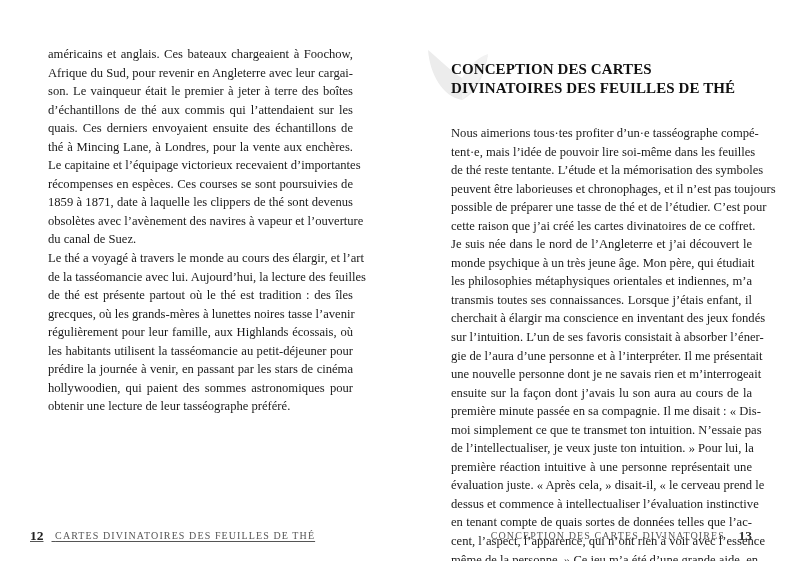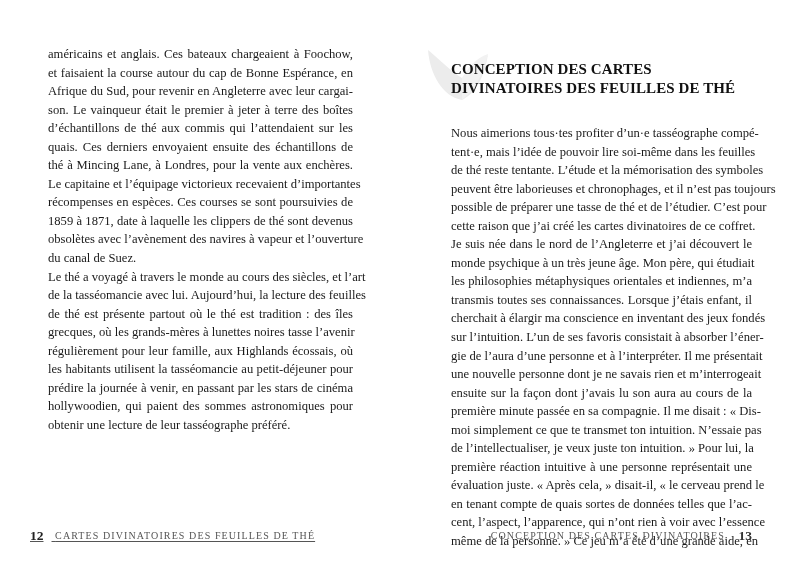--- a/index.html
+++ b/index.html
@@ -34,34 +34,33 @@
     .page-right .footer .num { margin-left: 10px; font-weight: bold; color: #333; }
     .footer .running { vertical-align: 1px; }
   </style>
 </head>
 <body>
 
 <div class="page page-left">
   <div class="text-col" id="left-col">
       <div class="para">
         <span class="line"><span class="line-inner">américains et anglais. Ces bateaux chargeaient à Foochow,</span></span>
-        <span class="line"><span class="line-inner">et faisaient la course autour du cap de Bonne Espérance, en</span></span>
         <span class="line"><span class="line-inner">Afrique du Sud, pour revenir en Angleterre avec leur cargai-</span></span>
         <span class="line"><span class="line-inner">son. Le vainqueur était le premier à jeter à terre des boîtes</span></span>
         <span class="line"><span class="line-inner">d’échantillons de thé aux commis qui l’attendaient sur les</span></span>
         <span class="line"><span class="line-inner">quais. Ces derniers envoyaient ensuite des échantillons de</span></span>
         <span class="line"><span class="line-inner">thé à Mincing Lane, à Londres, pour la vente aux enchères.</span></span>
         <span class="line"><span class="line-inner">Le capitaine et l’équipage victorieux recevaient d’importantes</span></span>
         <span class="line"><span class="line-inner">récompenses en espèces. Ces courses se sont poursuivies de</span></span>
         <span class="line"><span class="line-inner">1859 à 1871, date à laquelle les clippers de thé sont devenus</span></span>
         <span class="line"><span class="line-inner">obsolètes avec l’avènement des navires à vapeur et l’ouverture</span></span>
         <span class="line last"><span class="line-inner">du canal de Suez.</span></span>
       </div>
       <div class="para">
-        <span class="line"><span class="line-inner">Le thé a voyagé à travers le monde au cours des siècles, et l’art</span></span>
+        <span class="line"><span class="line-inner">Le thé a voyagé à travers le monde au cours des élargir, et l’art</span></span>
         <span class="line"><span class="line-inner">de la tasséomancie avec lui. Aujourd’hui, la lecture des feuilles</span></span>
         <span class="line"><span class="line-inner">de thé est présente partout où le thé est tradition : des îles</span></span>
         <span class="line"><span class="line-inner">grecques, où les grands-mères à lunettes noires tasse l’avenir</span></span>
         <span class="line"><span class="line-inner">régulièrement pour leur famille, aux Highlands écossais, où</span></span>
         <span class="line"><span class="line-inner">les habitants utilisent la tasséomancie au petit-déjeuner pour</span></span>
         <span class="line"><span class="line-inner">prédire la journée à venir, en passant par les stars de cinéma</span></span>
         <span class="line"><span class="line-inner">hollywoodien, qui paient des sommes astronomiques pour</span></span>
         <span class="line last"><span class="line-inner">obtenir une lecture de leur tasséographe préféré.</span></span>
       </div>
     </div>
@@ -97,20 +96,21 @@
         <span class="line"><span class="line-inner">cherchait à élargir ma conscience en inventant des jeux fondés</span></span>
         <span class="line"><span class="line-inner">sur l’intuition. L’un de ses favoris consistait à absorber l’éner-</span></span>
         <span class="line"><span class="line-inner">gie de l’aura d’une personne et à l’interpréter. Il me présentait</span></span>
         <span class="line"><span class="line-inner">une nouvelle personne dont je ne savais rien et m’interrogeait</span></span>
         <span class="line"><span class="line-inner">ensuite sur la façon dont j’avais lu son aura au cours de la</span></span>
         <span class="line"><span class="line-inner">première minute passée en sa compagnie. Il me disait : « Dis-</span></span>
         <span class="line"><span class="line-inner">moi simplement ce que te transmet ton intuition. N’essaie pas</span></span>
         <span class="line"><span class="line-inner">de l’intellectualiser, je veux juste ton intuition. » Pour lui, la</span></span>
         <span class="line"><span class="line-inner">première réaction intuitive à une personne représentait une</span></span>
         <span class="line"><span class="line-inner">évaluation juste. « Après cela, » disait-il, « le cerveau prend le</span></span>
+        <span class="line"><span class="line-inner">dessus et commence à intellectualiser l’évaluation instinctive</span></span>
         <span class="line"><span class="line-inner">en tenant compte de quais sortes de données telles que l’ac-</span></span>
         <span class="line"><span class="line-inner">cent, l’aspect, l’apparence, qui n’ont rien à voir avec l’essence</span></span>
         <span class="line"><span class="line-inner">même de la personne. » Ce jeu m’a été d’une grande aide, en</span></span>
       </div>
     </div>
   <div class="footer">
     <span class="running">CONCEPTION DES CARTES DIVINATOIRES</span>
     <span class="num">13</span>
   </div>
 </div>

